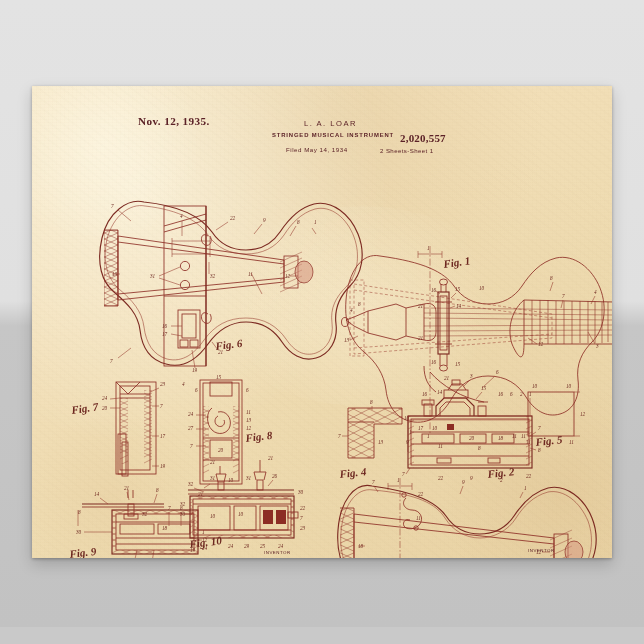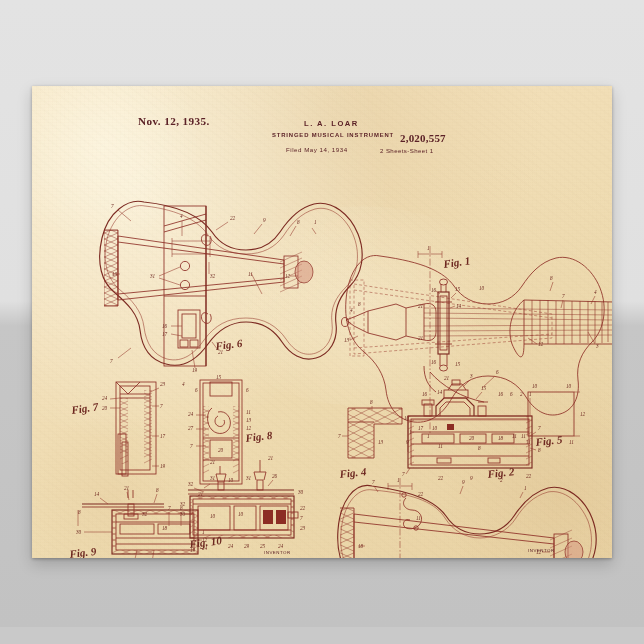--- a/index.html
+++ b/index.html
@@ -61,21 +61,21 @@
     left: 106px; top: 29px;
     font-family: "Liberation Serif", serif;
     font-weight: bold;
     font-size: 11.2px;
   }
   #hdr-inventor {
     left: 272px; top: 33px;
     font-family: "Liberation Sans", sans-serif;
     font-size: 7.6px;
     letter-spacing: 1.5px;
-    font-weight: bold;
+    font-weight: normal;
   }
   #hdr-number {
     left: 368px; top: 30px;
     font-family: "Liberation Serif", serif;
     font-weight: bold;
     font-size: 11px;
     letter-spacing: .2px;
     margin-top: 16px;
   }
   #hdr-title {

